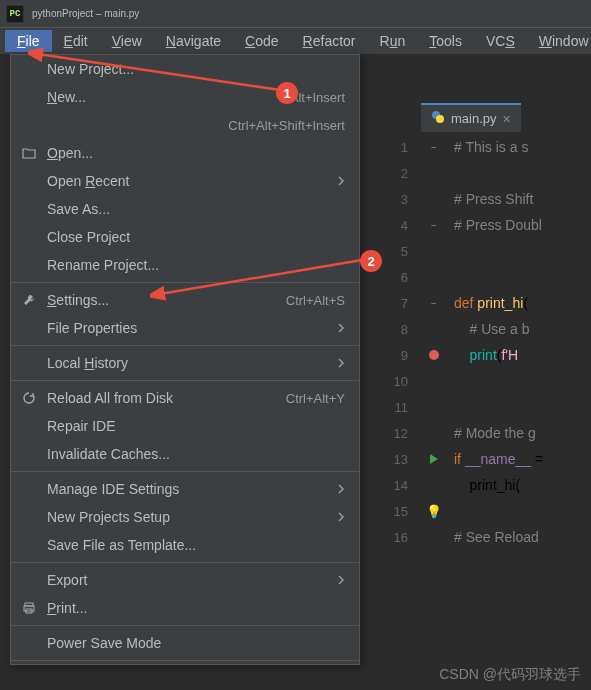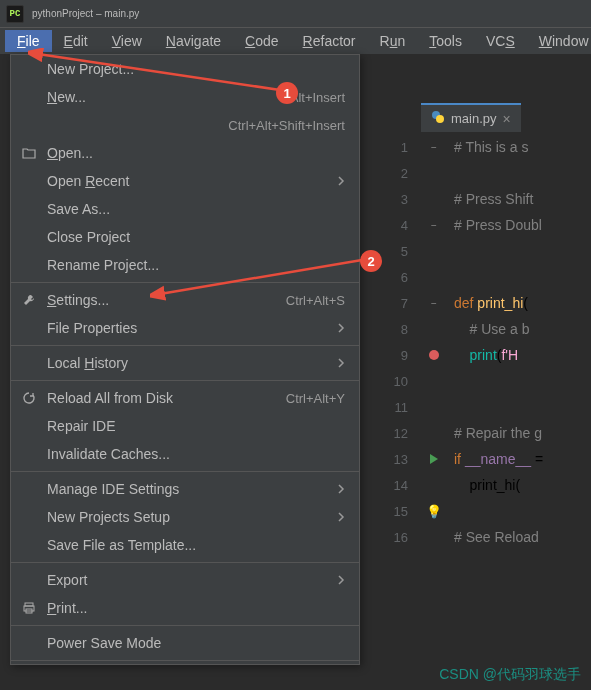--- a/index.html
+++ b/index.html
@@ -41,21 +41,21 @@
 .breakpoint { width:10px; height:10px; background:#db5c5c; border-radius:50%; }
 .run-tri { width:0; height:0; border-left:8px solid #499c54; border-top:5px solid transparent; border-bottom:5px solid transparent; }
 .bulb { color:#e8b023; font-size:13px; }
 
 .badge { position:absolute; width:22px; height:22px; background:#e74c3c; border-radius:50%; color:#fff; display:flex; align-items:center; justify-content:center; font-size:13px; font-weight:bold; z-index:20; }
 .b1 { left:276px; top:82px; }
 .b2 { left:360px; top:250px; }
 
 .arrow-svg { position:absolute; z-index:15; pointer-events:none; }
 
-.watermark { position:absolute; right:10px; bottom:6px; color:#14b8a6; font-size:14px; opacity:.7; }
+.watermark { position:absolute; right:10px; bottom:6px; color:#a3a3a3; font-size:14px; opacity:.7; }
 </style>
 </head>
 <body>
 
 <div class="titlebar">
   <div class="app-icon">PC</div>
   <div class="title-text">pythonProject – main.py</div>
 </div>
 
 <div class="menubar" id="menubar">
@@ -257,21 +257,21 @@
       <div class="code-text"></div>
     </div>
     <div class="code-line">
       <div class="gutter-num">11</div>
       <div class="gutter-icons"></div>
       <div class="code-text"></div>
     </div>
     <div class="code-line">
       <div class="gutter-num">12</div>
       <div class="gutter-icons"></div>
-      <div class="code-text"><span class="c-comment"># Repair the g</span></div>
+      <div class="code-text"><span class="c-comment"># Mode the g</span></div>
     </div>
     <div class="code-line">
       <div class="gutter-num">13</div>
       <div class="gutter-icons">
         <div class="run-tri"></div>
       </div>
       <div class="code-text"><span class="c-keyword">if </span><span class="c-var">__name__</span><span> =</span></div>
     </div>
     <div class="code-line">
       <div class="gutter-num">14</div>

